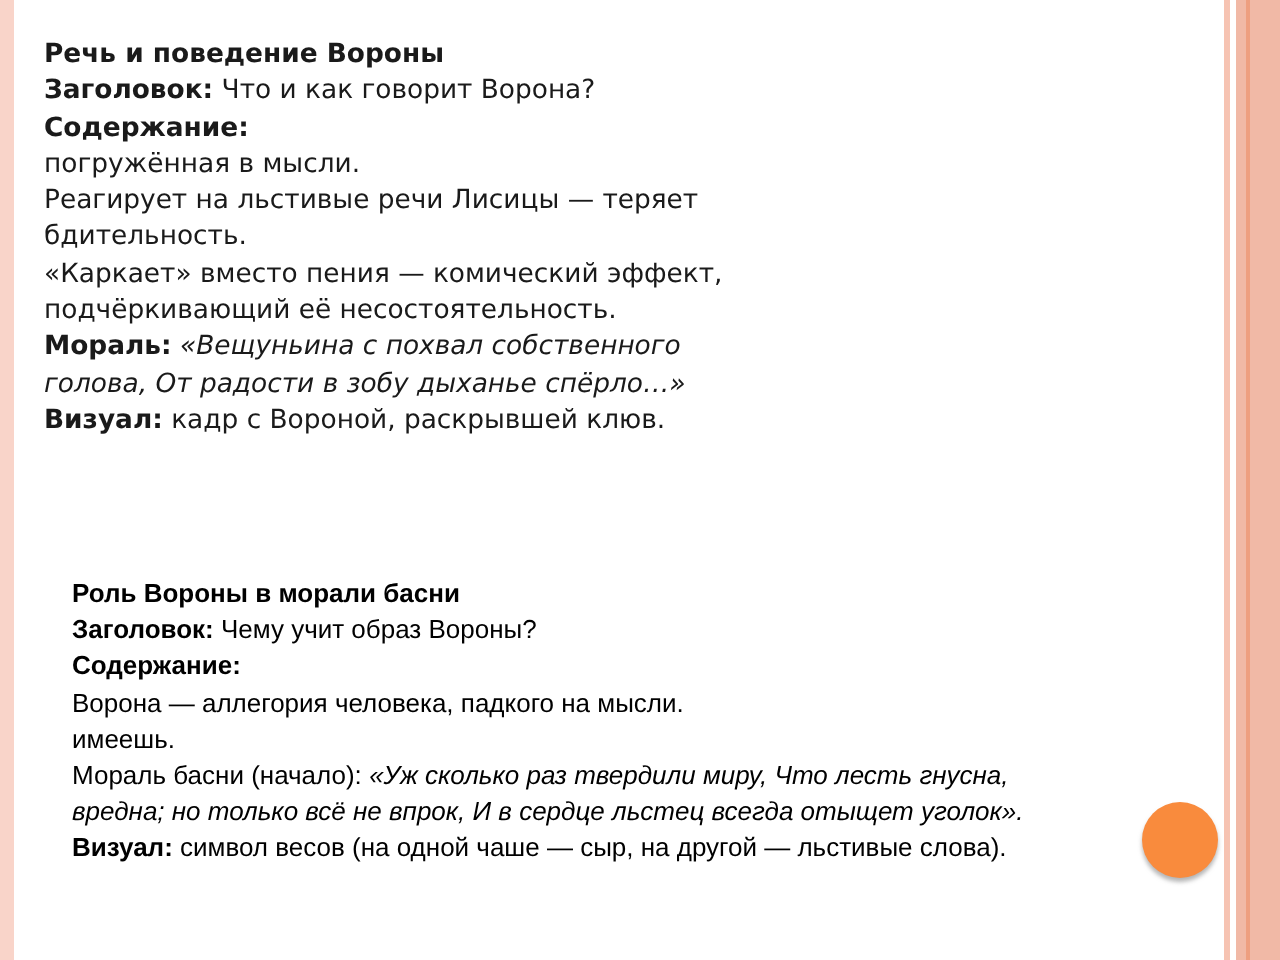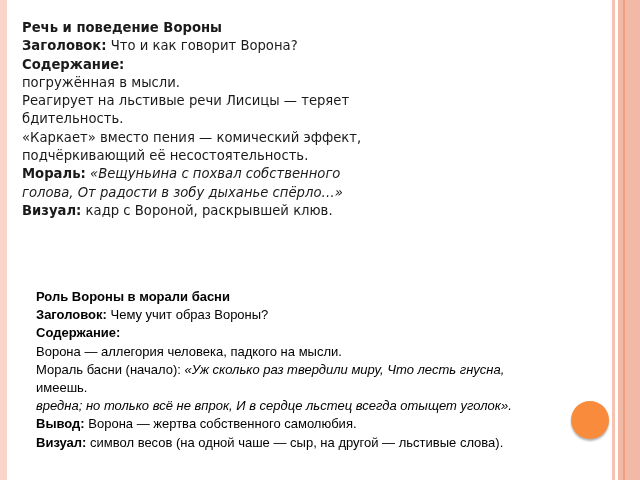--- a/index.html
+++ b/index.html
@@ -65,18 +65,17 @@
   <span class="line"><span class="b">Мораль:</span> <span class="i">«Вещуньина с похвал собственного</span></span>
   <span class="line i">голова, От радости в зобу дыханье спёрло…»</span>
   <span class="line"><span class="b">Визуал:</span> <span>кадр с Вороной, раскрывшей клюв.</span></span>
 </div>
 
 <div class="block2">
   <span class="line b">Роль Вороны в морали басни</span>
   <span class="line"><span class="b">Заголовок:</span> <span>Чему учит образ Вороны?</span></span>
   <span class="line b">Содержание:</span>
   <span class="line">Ворона — аллегория человека, падкого на мысли.</span>
+  <span class="line">имеешь.</span>
   <span class="line"><span>Мораль басни (начало):</span> <span class="i">«Уж сколько раз твердили миру, Что лесть гнусна,</span></span>
-  <span class="line">имеешь.</span>
   <span class="line i">вредна; но только всё не впрок, И в сердце льстец всегда отыщет уголок».</span>
-  <span class="line"><span class="b">Вывод:</span> <span>Ворона — жертва собственного самолюбия.</span></span>
   <span class="line"><span class="b">Визуал:</span> <span>символ весов (на одной чаше — сыр, на другой — льстивые слова).</span></span>
 </div>
 
 </body></html>

